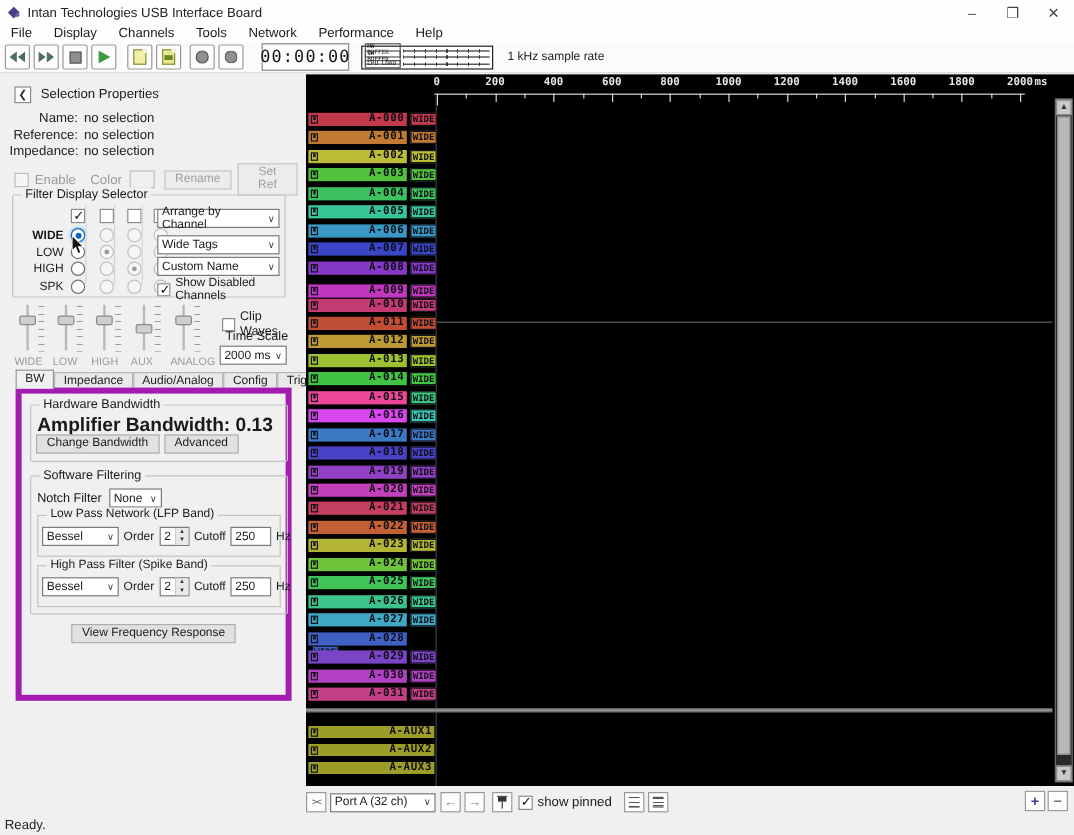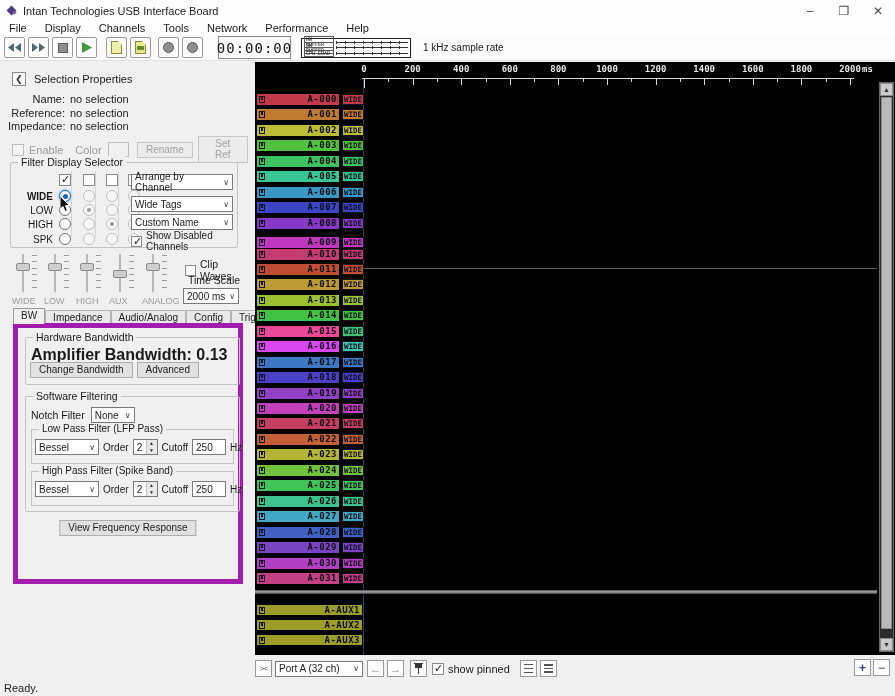--- a/index.html
+++ b/index.html
@@ -378,21 +378,21 @@
     <div class="groupbox" id="sw-box">
       <div class="gb-legend">Software Filtering</div>
       <div id="notch-row">
         <span>Notch Filter</span>
         <span class="wsel" id="notch-select">
           <span>None</span>
             <span class="chev">∨</span>
         </span>
       </div>
       <div class="inner-box" style="top:32px;">
-        <div class="gb-legend">Low Pass Filter (LFP Pass)</div>
+        <div class="gb-legend">Low Pass Network (LFP Band)</div>
         <div class="filt-row">
           <span class="wsel filt-sel">
               <span>Bessel</span>
               <span class="chev">∨</span>
             </span>
           <span>Order</span>
           <span class="spin">
               <span class="num">2</span>
               <span class="arrows">
                 <span>▲</span>
@@ -663,21 +663,21 @@
         </div>
         <div class="ch-tag" style="background: rgb(60, 196, 140);">WIDE</div>
       </div>
       <div class="ch-row" style="top: 449.15px;">
         <div class="ch-bar" style="background: rgb(64, 168, 196);">
           <span class="save-ico"></span>
           <span class="ch-name">A-027</span>
         </div>
         <div class="ch-tag" style="background: rgb(64, 168, 196);">WIDE</div>
       </div>
-      <div class="ch-row" style="top: 464.6px;">
+      <div class="ch-row" style="top: 464.6px; flex-direction: column;">
         <div class="ch-bar" style="background: rgb(64, 96, 196);">
           <span class="save-ico"></span>
           <span class="ch-name">A-028</span>
         </div>
         <div class="ch-tag" style="background: rgb(64, 96, 196);">WIDE</div>
       </div>
       <div class="ch-row" style="top: 480.05px;">
         <div class="ch-bar" style="background: rgb(122, 68, 196);">
           <span class="save-ico"></span>
           <span class="ch-name">A-029</span>

